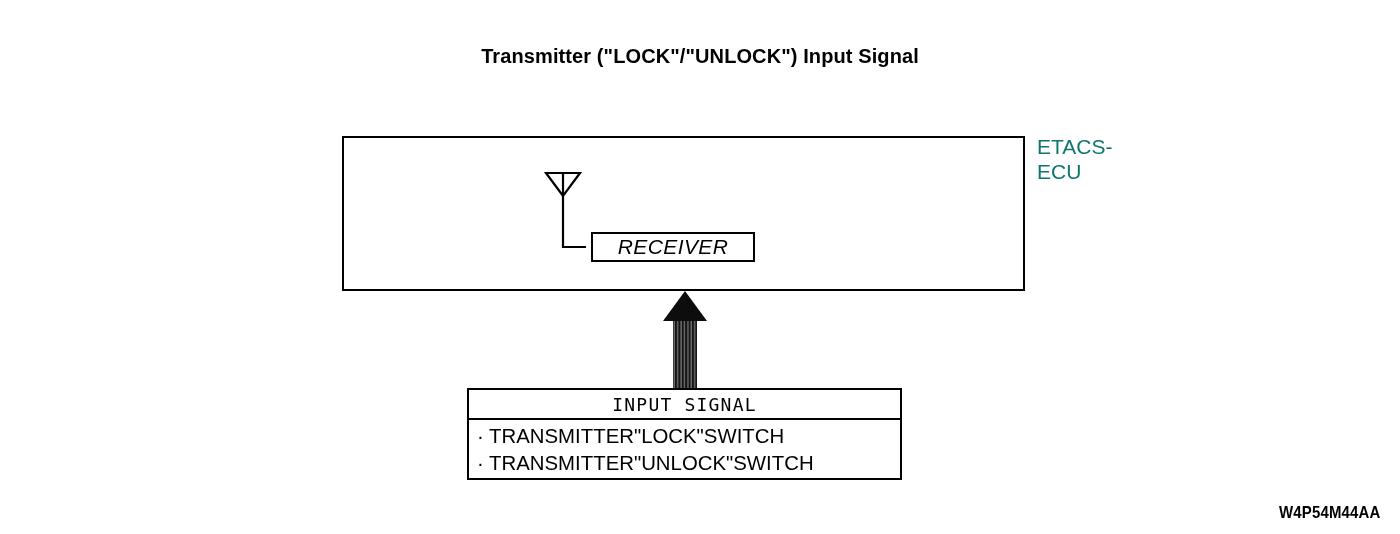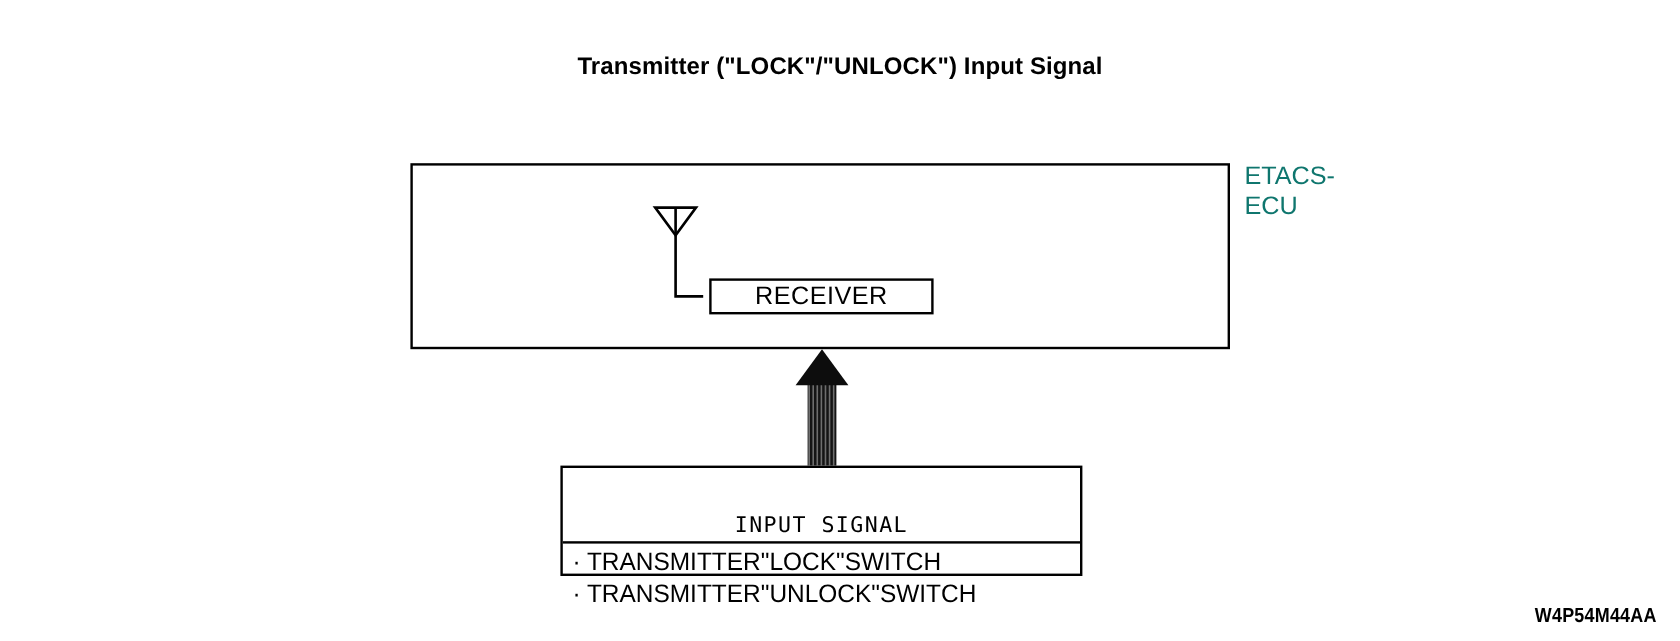--- a/index.html
+++ b/index.html
@@ -68,28 +68,29 @@
     top: 168px;
     width: 46px;
     height: 90px;
   }
 
   
   .receiver-box {
     position: absolute;
     left: 591px;
     top: 232px;
-    width: 187px;
+    width: 164px;
     height: 30px;
     border: 2px solid #000;
     box-sizing: border-box;
     background: #fff;
     display: flex;
     align-items: center;
     justify-content: center;
+    font-style: italic;
   }
   .receiver-label {
     font-size: 21px;
     letter-spacing: 0.4px;
     white-space: pre;
     font-family: "Liberation Sans", sans-serif;
     color: #000;
   }
 
   
@@ -112,21 +113,20 @@
     box-sizing: border-box;
     background: #fff;
   }
   .input-head {
     height: 30px;
     border-bottom: 2px solid #000;
     box-sizing: border-box;
     display: flex;
     align-items: center;
     justify-content: center;
-    margin-top: 33px;
   }
   .input-head-label {
     font-family: "DejaVu Sans Mono", "Liberation Mono", monospace;
     font-size: 18px;
     letter-spacing: 1.2px;
     white-space: pre;
     color: #000;
   }
   .input-body {
     padding: 2px 0 0 8px;

